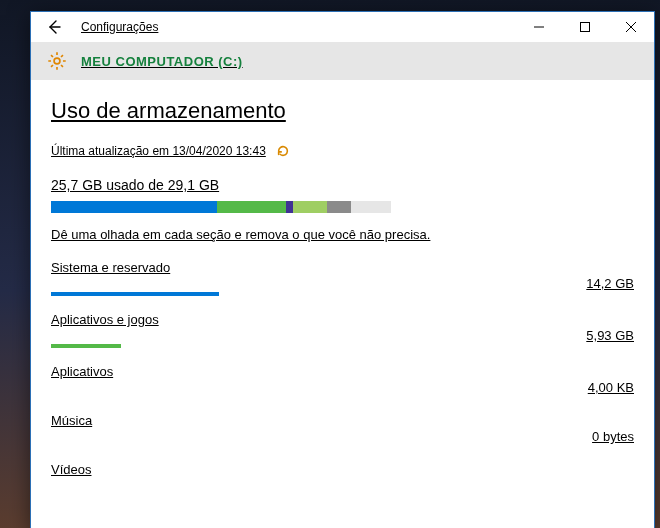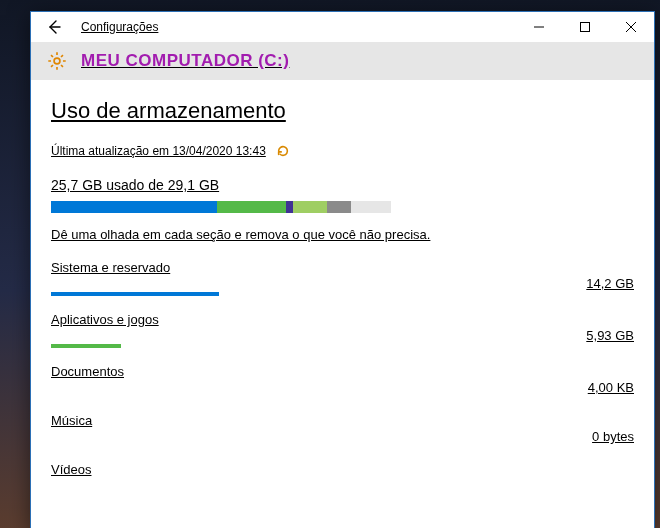--- a/index.html
+++ b/index.html
@@ -83,23 +83,23 @@
   }
   .gear-holder {
     width: 24px;
     height: 24px;
     display: flex;
     align-items: center;
     justify-content: center;
     margin-right: 12px;
   }
   .subhead-title {
-    font-size: 17px;
+    font-size: 13px;
     letter-spacing: 0.5px;
-    color: #a21caf;
+    color: #15803d;
     font-weight: 600;
   }
   
   .content {
     flex: 1;
     overflow: hidden;
     padding: 10px 20px 0 20px;
   }
   .page-title {
     font-size: 22px;
@@ -242,21 +242,21 @@
             </div>
           </div>
           <div class="cat">
             <div class="cat-name">Aplicativos e jogos</div>
             <div class="cat-size">5,93 GB</div>
             <div class="cat-bar-track">
               <div class="cat-bar-fill" style="width: 70px; background: rgb(84, 185, 72);"></div>
             </div>
           </div>
           <div class="cat">
-            <div class="cat-name">Documentos</div>
+            <div class="cat-name">Aplicativos</div>
             <div class="cat-size">4,00 KB</div>
           </div>
           <div class="cat">
             <div class="cat-name">Música</div>
             <div class="cat-size">0 bytes</div>
           </div>
           <div class="cat">
             <div class="cat-name">Vídeos</div>
           </div>
         </div>

